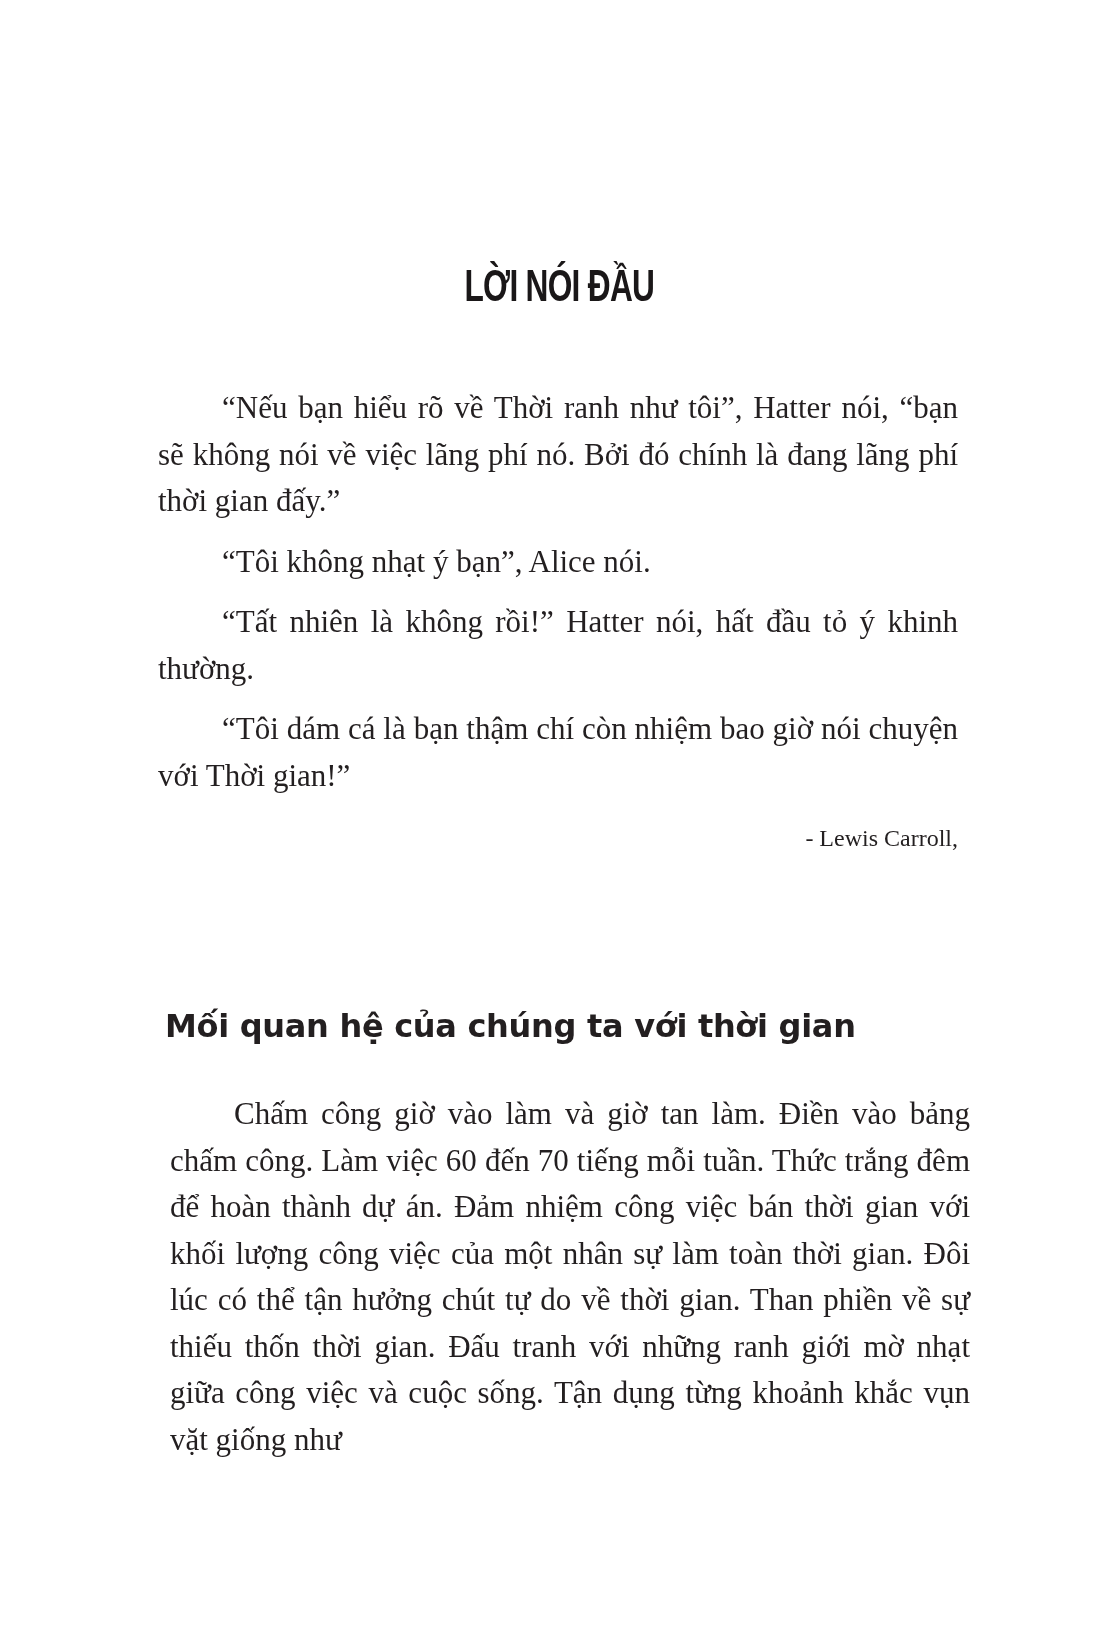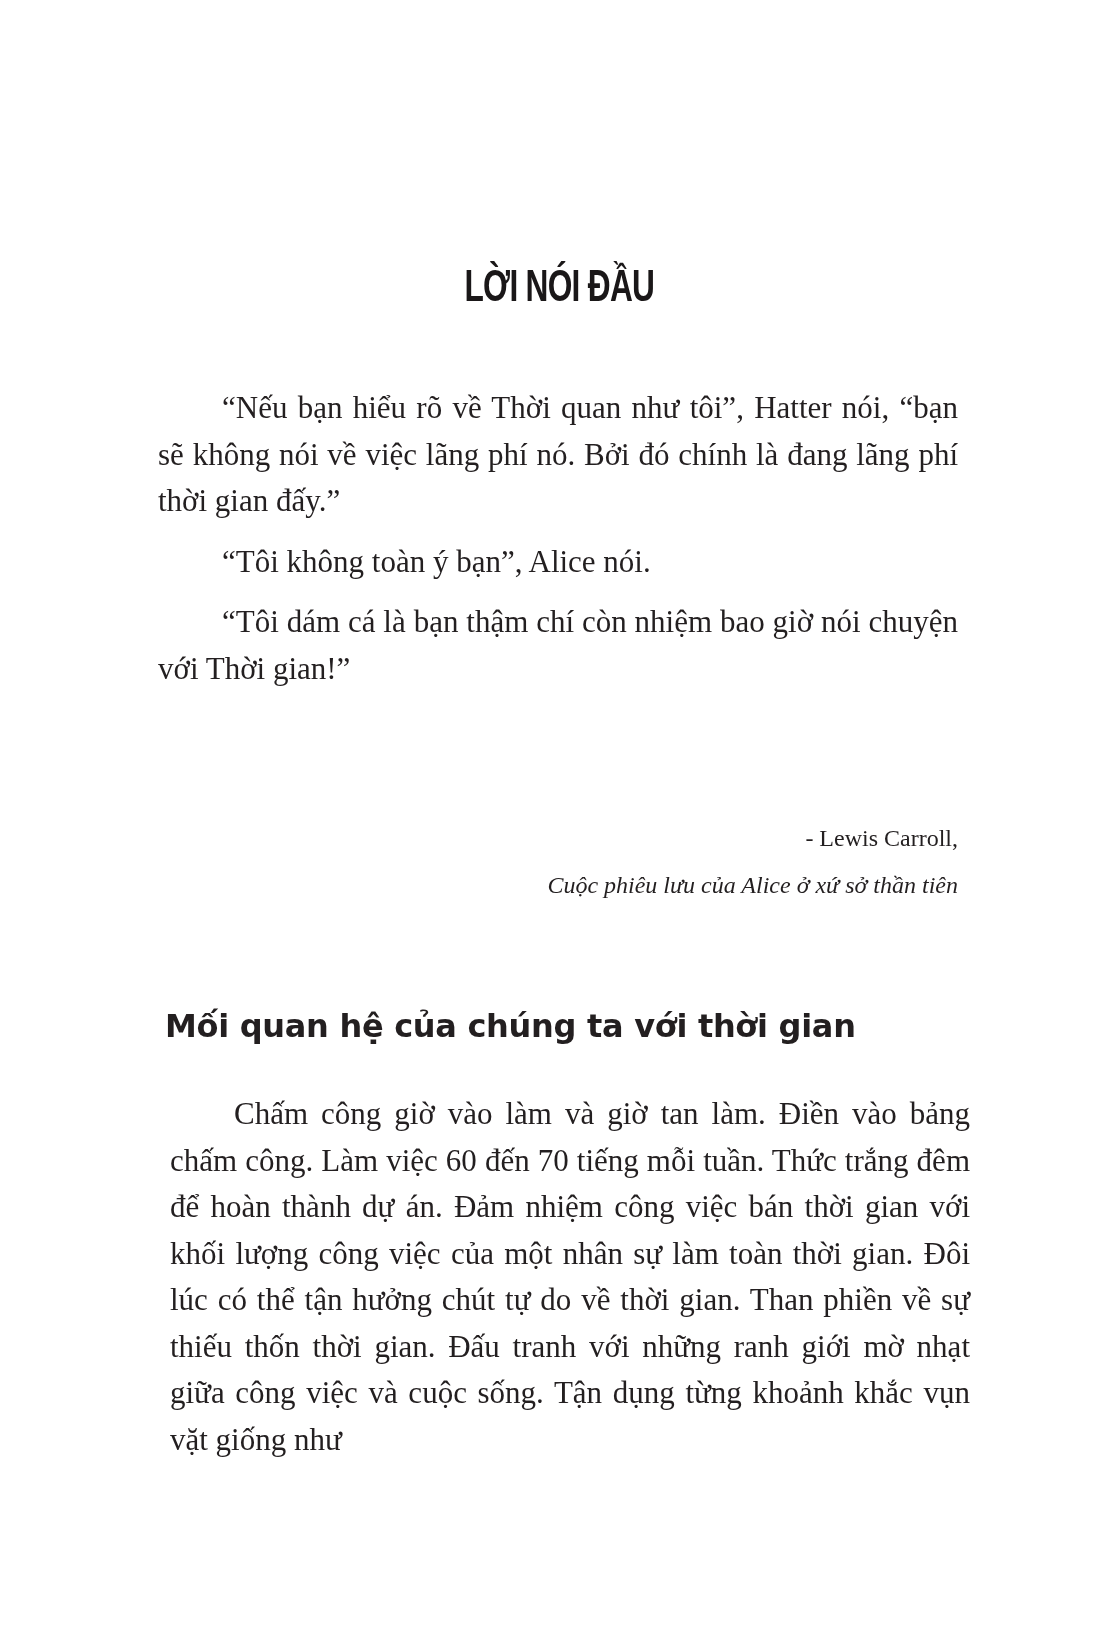--- a/index.html
+++ b/index.html
@@ -85,28 +85,28 @@
     .body-block { top: 1091px; margin-left: 12px; }
   </style>
 </head>
 <body>
 
 <div class="page">
 
   <h1 class="chapter-title">LỜI NÓI ĐẦU</h1>
 
   <div class="text-block quote-block">
-    <p>“Nếu bạn hiểu rõ về Thời quan như tôi”, Hatter nói, “bạn sẽ không nói về việc lãng phí nó. Bởi đó chính là đang lãng phí thời gian đấy.”</p>
-    <p>“Tôi không toàn ý bạn”, Alice nói.</p>
+    <p>“Nếu bạn hiểu rõ về Thời ranh như tôi”, Hatter nói, “bạn sẽ không nói về việc lãng phí nó. Bởi đó chính là đang lãng phí thời gian đấy.”</p>
+    <p>“Tôi không nhạt ý bạn”, Alice nói.</p>
+    <p>“Tất nhiên là không rồi!” Hatter nói, hất đầu tỏ ý khinh thường.</p>
     <p>“Tôi dám cá là bạn thậm chí còn nhiệm bao giờ nói chuyện với Thời gian!”</p>
   </div>
 
   <div class="attribution">
     <span class="author">- Lewis Carroll,</span>
-    <span class="work">Cuộc phiêu lưu của Alice ở xứ sở thần tiên</span>
   </div>
 
   <h2 class="section-heading">Mối quan hệ của chúng ta với thời gian</h2>
 
   <div class="text-block body-block">
     <p>Chấm công giờ vào làm và giờ tan làm. Điền vào bảng chấm công. Làm việc 60 đến 70 tiếng mỗi tuần. Thức trắng đêm để hoàn thành dự án. Đảm nhiệm công việc bán thời gian với khối lượng công việc của một nhân sự làm toàn thời gian. Đôi lúc có thể tận hưởng chút tự do về thời gian. Than phiền về sự thiếu thốn thời gian. Đấu tranh với những ranh giới mờ nhạt giữa công việc và cuộc sống. Tận dụng từng khoảnh khắc vụn vặt giống như</p>
   </div>
 
 </div>
 

